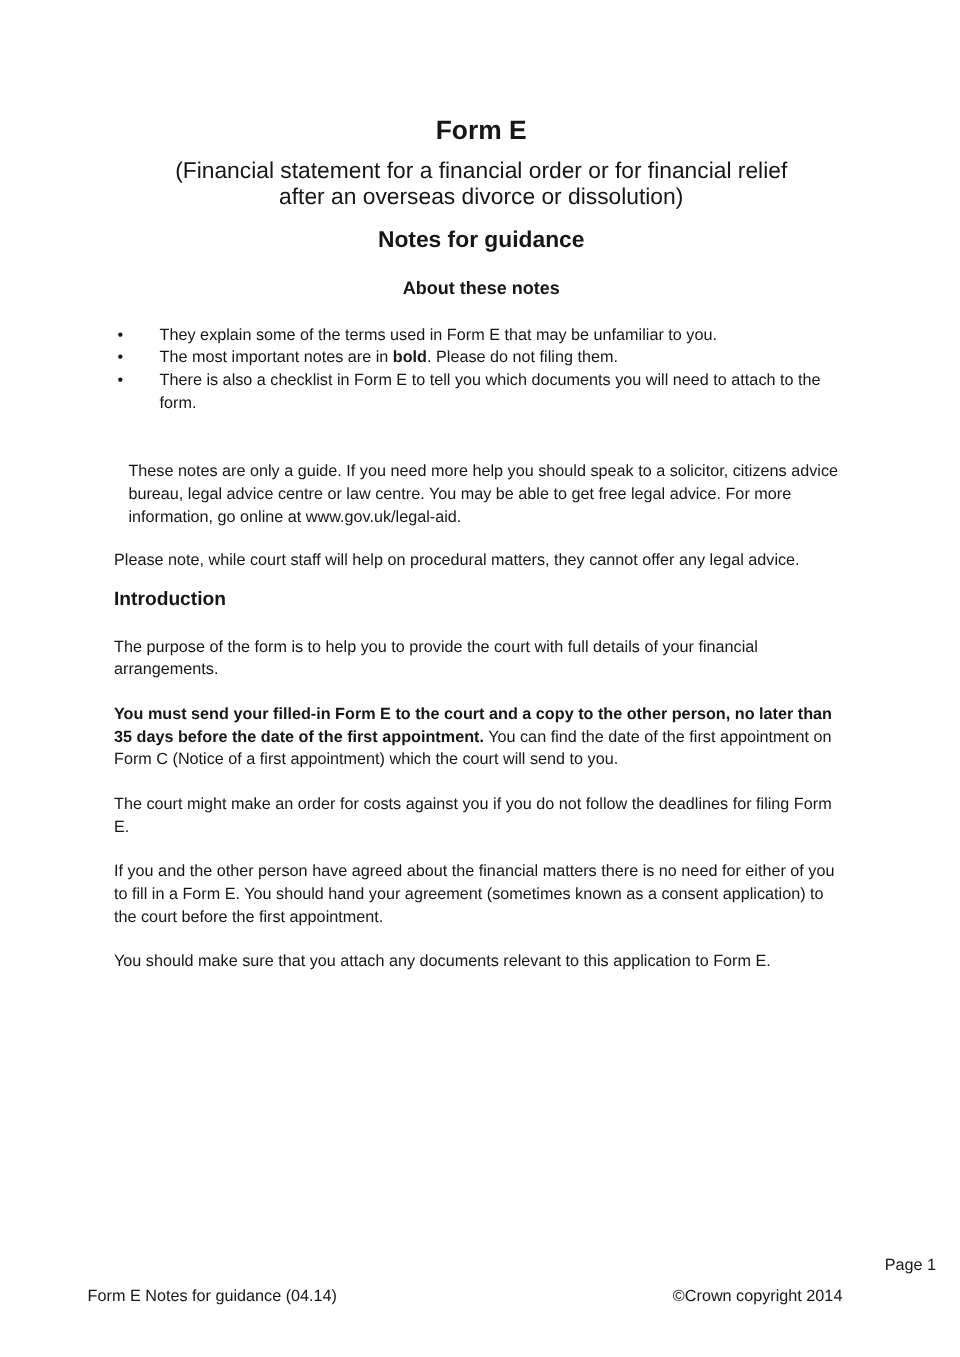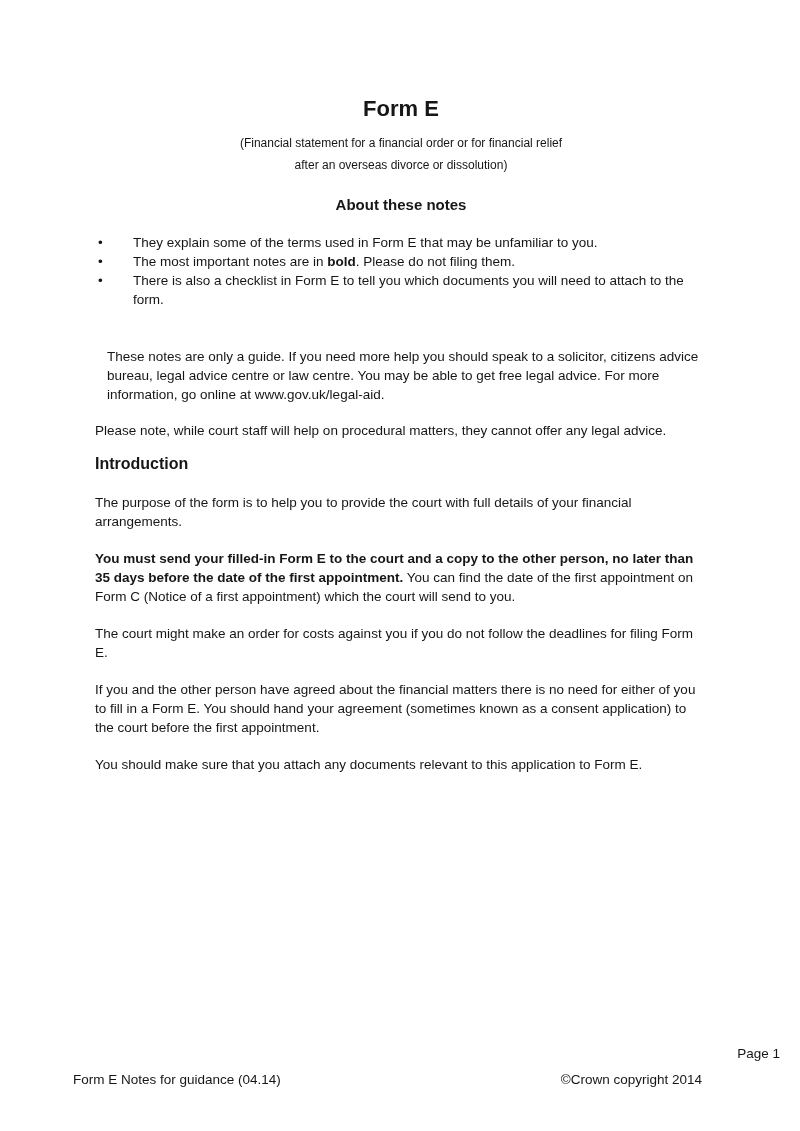--- a/index.html
+++ b/index.html
@@ -26,21 +26,21 @@
   }
   .form-title {
     margin-top: 97px;
     font-size: 22px;
     line-height: 24px;
     font-weight: bold;
     text-align: center;
   }
   .form-subtitle {
     margin-top: 11px;
-    font-size: 12px;
+    font-size: 19px;
     line-height: 22px;
     text-align: center;
     font-weight: normal;
   }
   .doc-type {
     margin-top: 13px;
     font-size: 19px;
     line-height: 23px;
     font-weight: bold;
     text-align: center;
@@ -113,20 +113,21 @@
 <div class="page">
   <div class="content">
 
     <h1 class="form-title">Form E</h1>
 
     <p class="form-subtitle">
       <span>(Financial statement for a financial order or for financial relief</span><br>
       <span>after an overseas divorce or dissolution)</span>
     </p>
 
+    <h2 class="doc-type">Notes for guidance</h2>
 
     <h3 class="about-heading">About these notes</h3>
 
     <ul class="notes-list">
       <li>
         <span class="bullet">•</span>
         <span class="li-text"><span>They explain some of the terms used in Form E that may be unfamiliar to you.</span></span>
       </li>
       <li>
         <span class="bullet">•</span>

